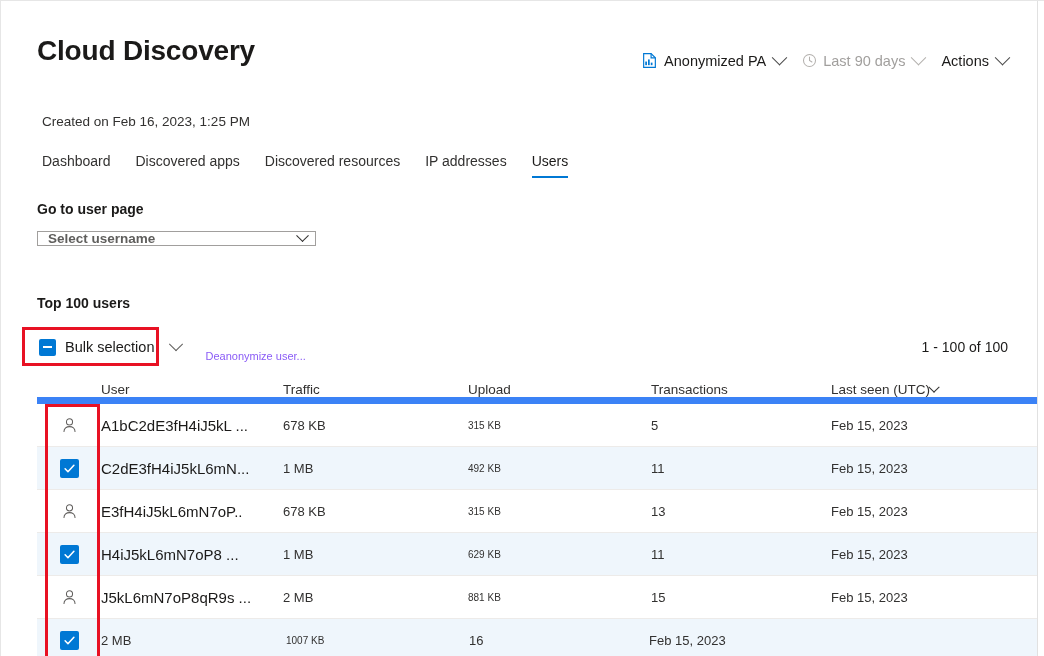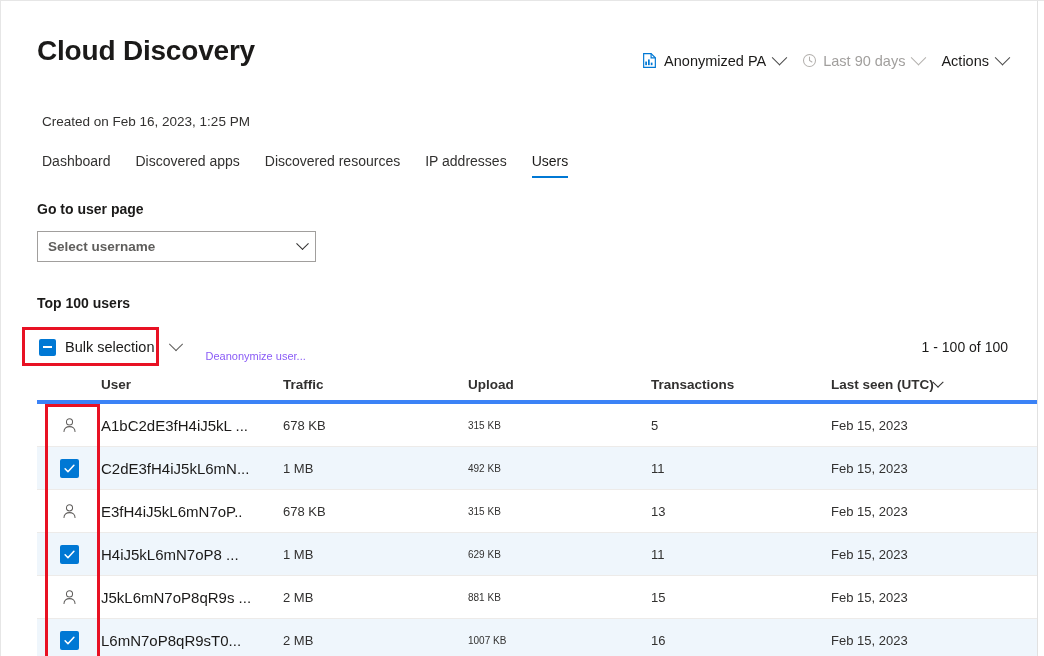--- a/index.html
+++ b/index.html
@@ -63,21 +63,21 @@
     height: 2px; background: #0078d4;
   }
 
   
   .field-label {
     position: absolute; left: 36px; top: 200px;
     font-size: 14px; font-weight: bold; color: #1b1a19;
   }
   .select-box {
     position: absolute; left: 36px; top: 230px;
-    width: 279px; height: 31px;
+    width: 279px; height: 15px;
     border: 1px solid #a19f9d; background: #fff;
     display: flex; align-items: center; padding: 0 8px 0 10px;
     cursor: pointer;
   }
   .select-value { flex: 1; font-size: 13.5px; font-weight: bold; color: #5f5e5c; }
   .select-chev {
     width: 9px; height: 9px;
     border-right: 1.5px solid #323130; border-bottom: 1.5px solid #323130;
     transform: rotate(45deg) translate(-2px,-2px);
   }
@@ -112,23 +112,23 @@
   
   .annot {
     position: absolute; border: 3px solid #e81123; pointer-events: none;
   }
   #annot-bulk { left: 21px; top: 326px; width: 137px; height: 39px; }
   #annot-checkcol { left: 44px; top: 403px; width: 55px; height: 256px; }
 
   
   .table { position: absolute; left: 36px; top: 376px; right: 7px; }
   .thead {
-    display: flex; align-items: flex-start; height: 27px;
-    border-bottom: 4px solid #3b82f6;
-    font-size: 13.5px; color: #323130; font-weight: bold;
+    display: flex; align-items: flex-end; height: 27px;
+    border-bottom: 7px solid #3b82f6;
+    font-size: 13.5px; color: #323130;
   }
   .tr {
     display: flex; align-items: center; height: 43px;
     border-bottom: 1px solid #edebe9; background: #ffffff;
   }
   .tr.alt { background: #eff6fc; }
   .c-check { width: 64px; display: flex; align-items: center; justify-content: center; flex: none; }
   .c-user  { width: 182px; flex: none; font-size: 15px; color: #1b1a19; white-space: nowrap; }
   .c-traffic { width: 185px; flex: none; font-size: 13px; color: #323130; }
   .c-upload { width: 183px; flex: none; font-size: 10px; color: #323130; }
@@ -307,21 +307,20 @@
           <div class="c-seen">Feb 15, 2023</div>
         </div>
         <div class="tr alt">
           <div class="c-check">
             <span class="cb-checked">
               <svg viewBox="0 0 16 16" fill="none">
                 <path d="M2.6 8.4l3.5 3.6 7.3-8" stroke="#ffffff" stroke-width="1.9" stroke-linecap="round" stroke-linejoin="round"></path>
               </svg>
             </span>
           </div>
-          <div class="c-user">L6mN7oP8qR9sT0...</div>
           <div class="c-traffic">2 MB</div>
           <div class="c-upload">1007 KB</div>
           <div class="c-trans">16</div>
           <div class="c-seen">Feb 15, 2023</div>
         </div>
       </div>
   </div>
 
   <div class="annot" id="annot-bulk"></div>
   <div class="annot" id="annot-checkcol"></div>

